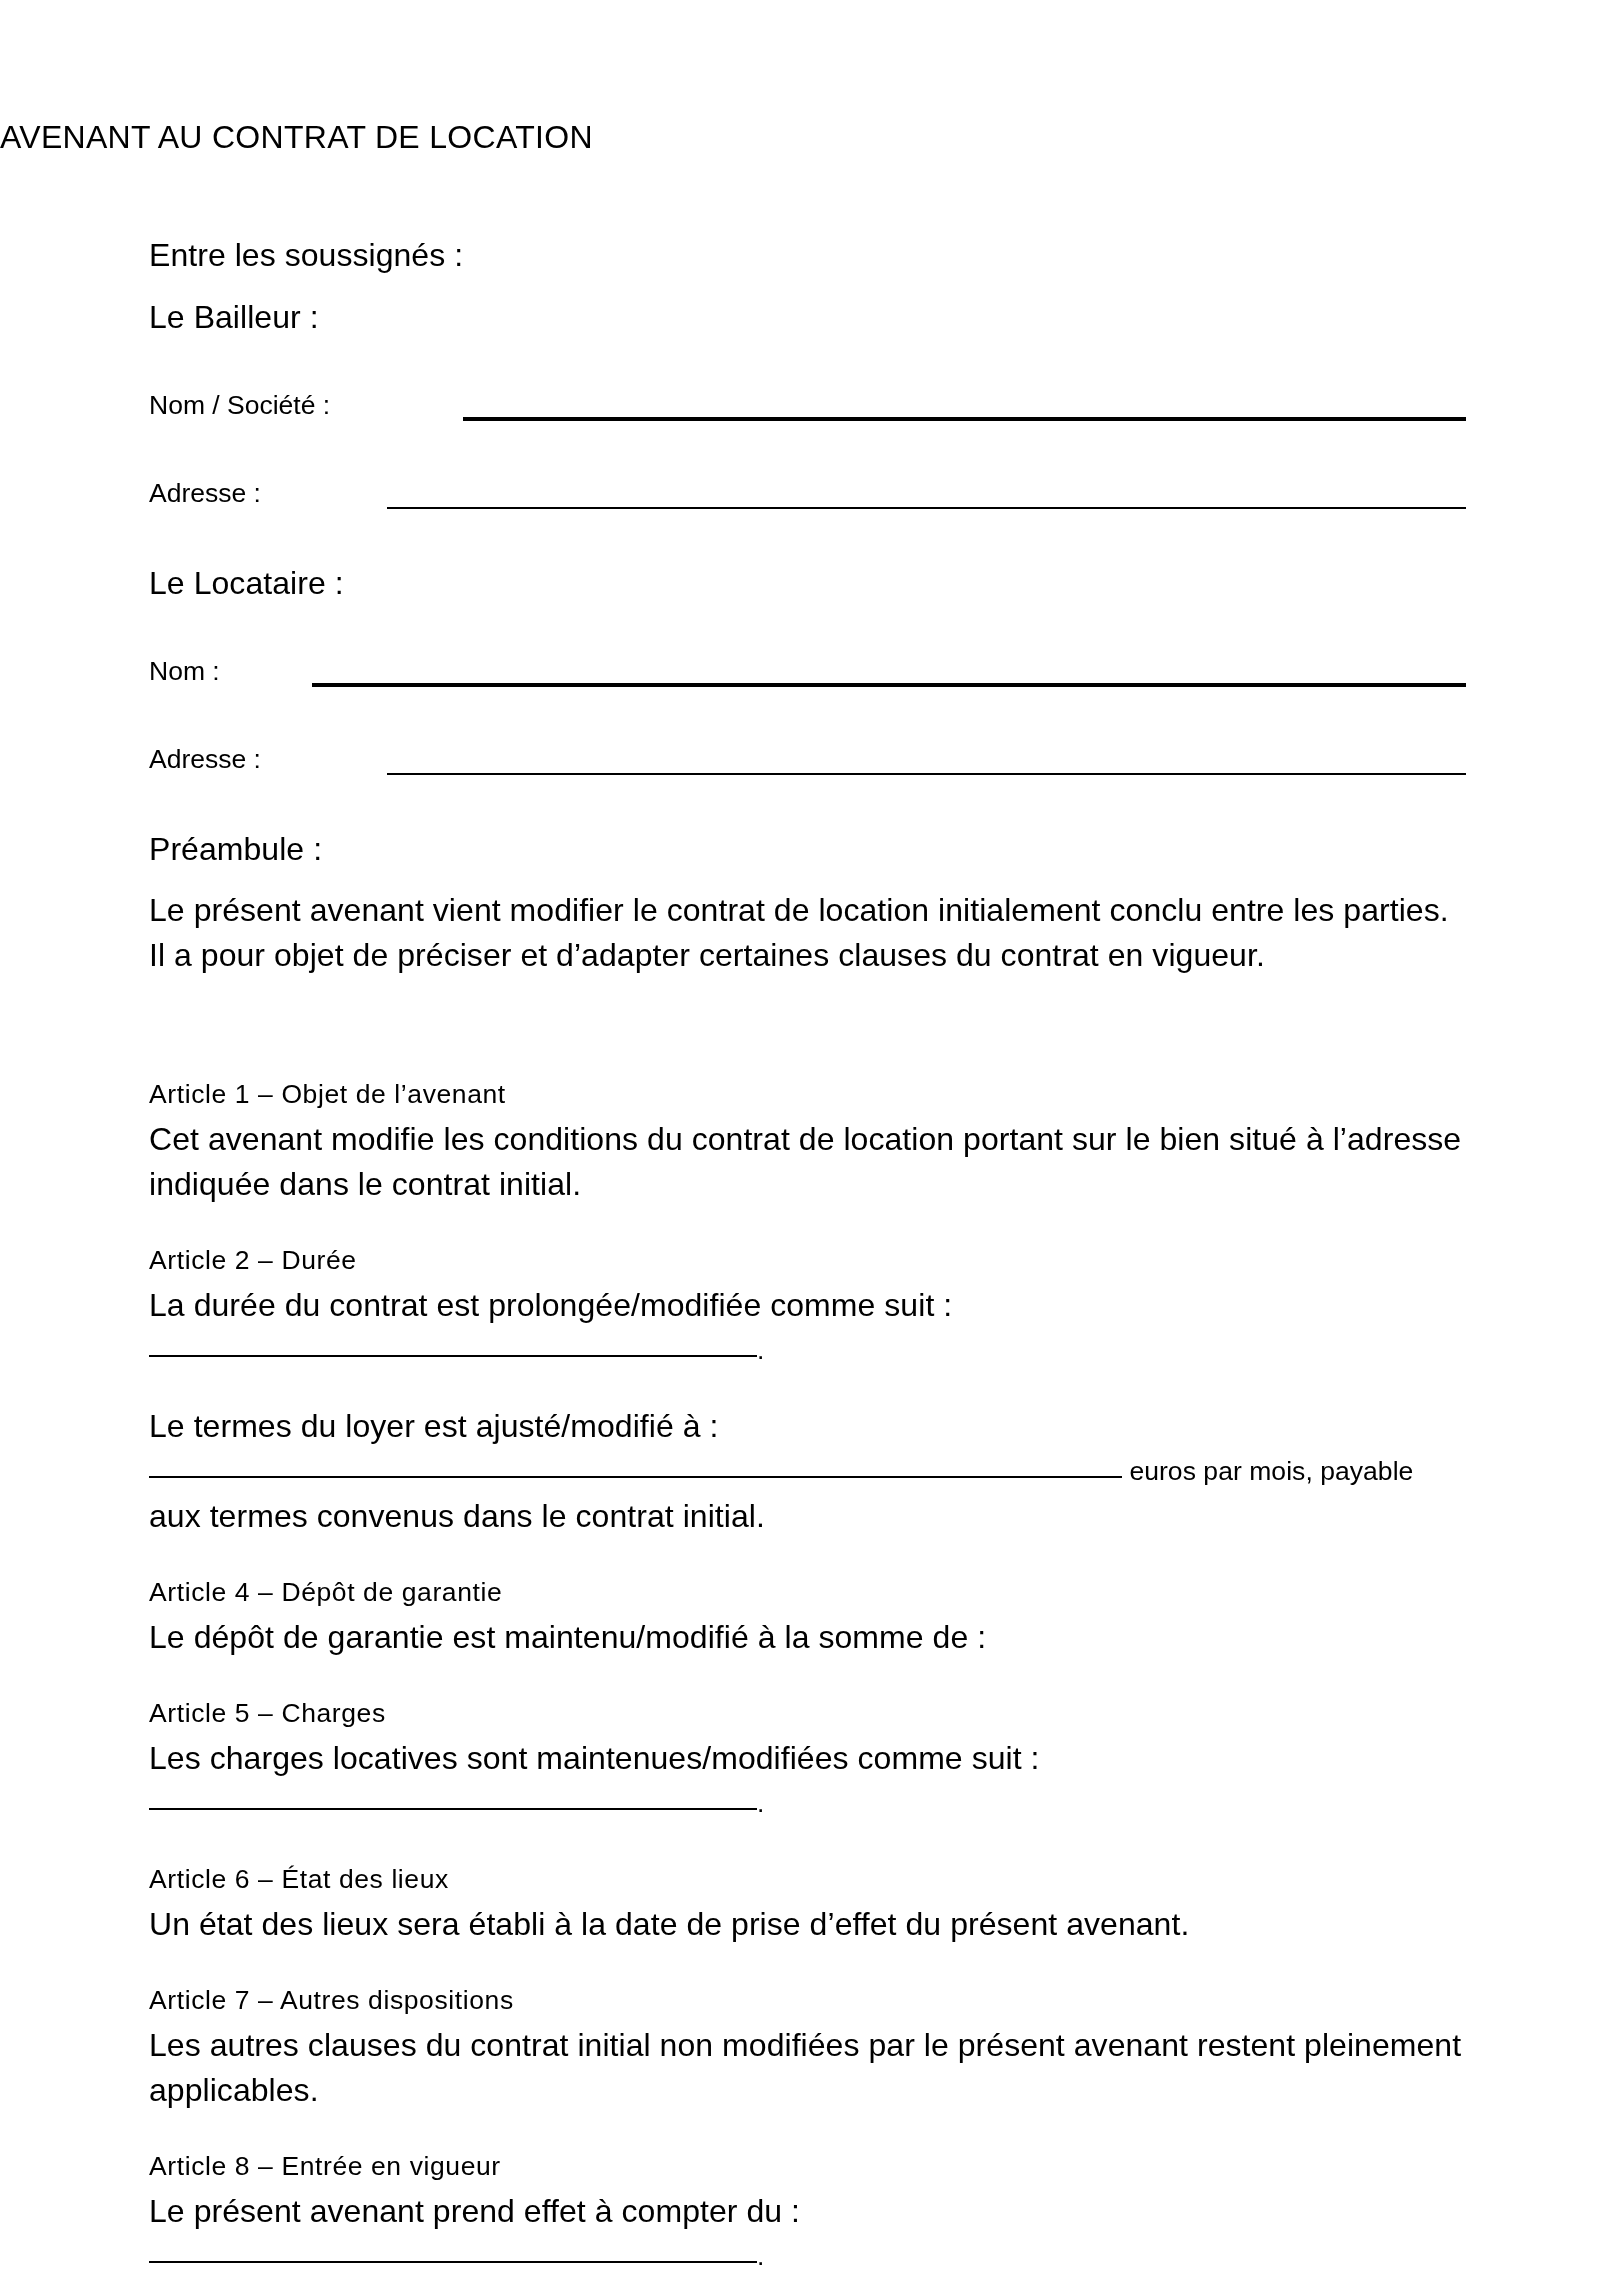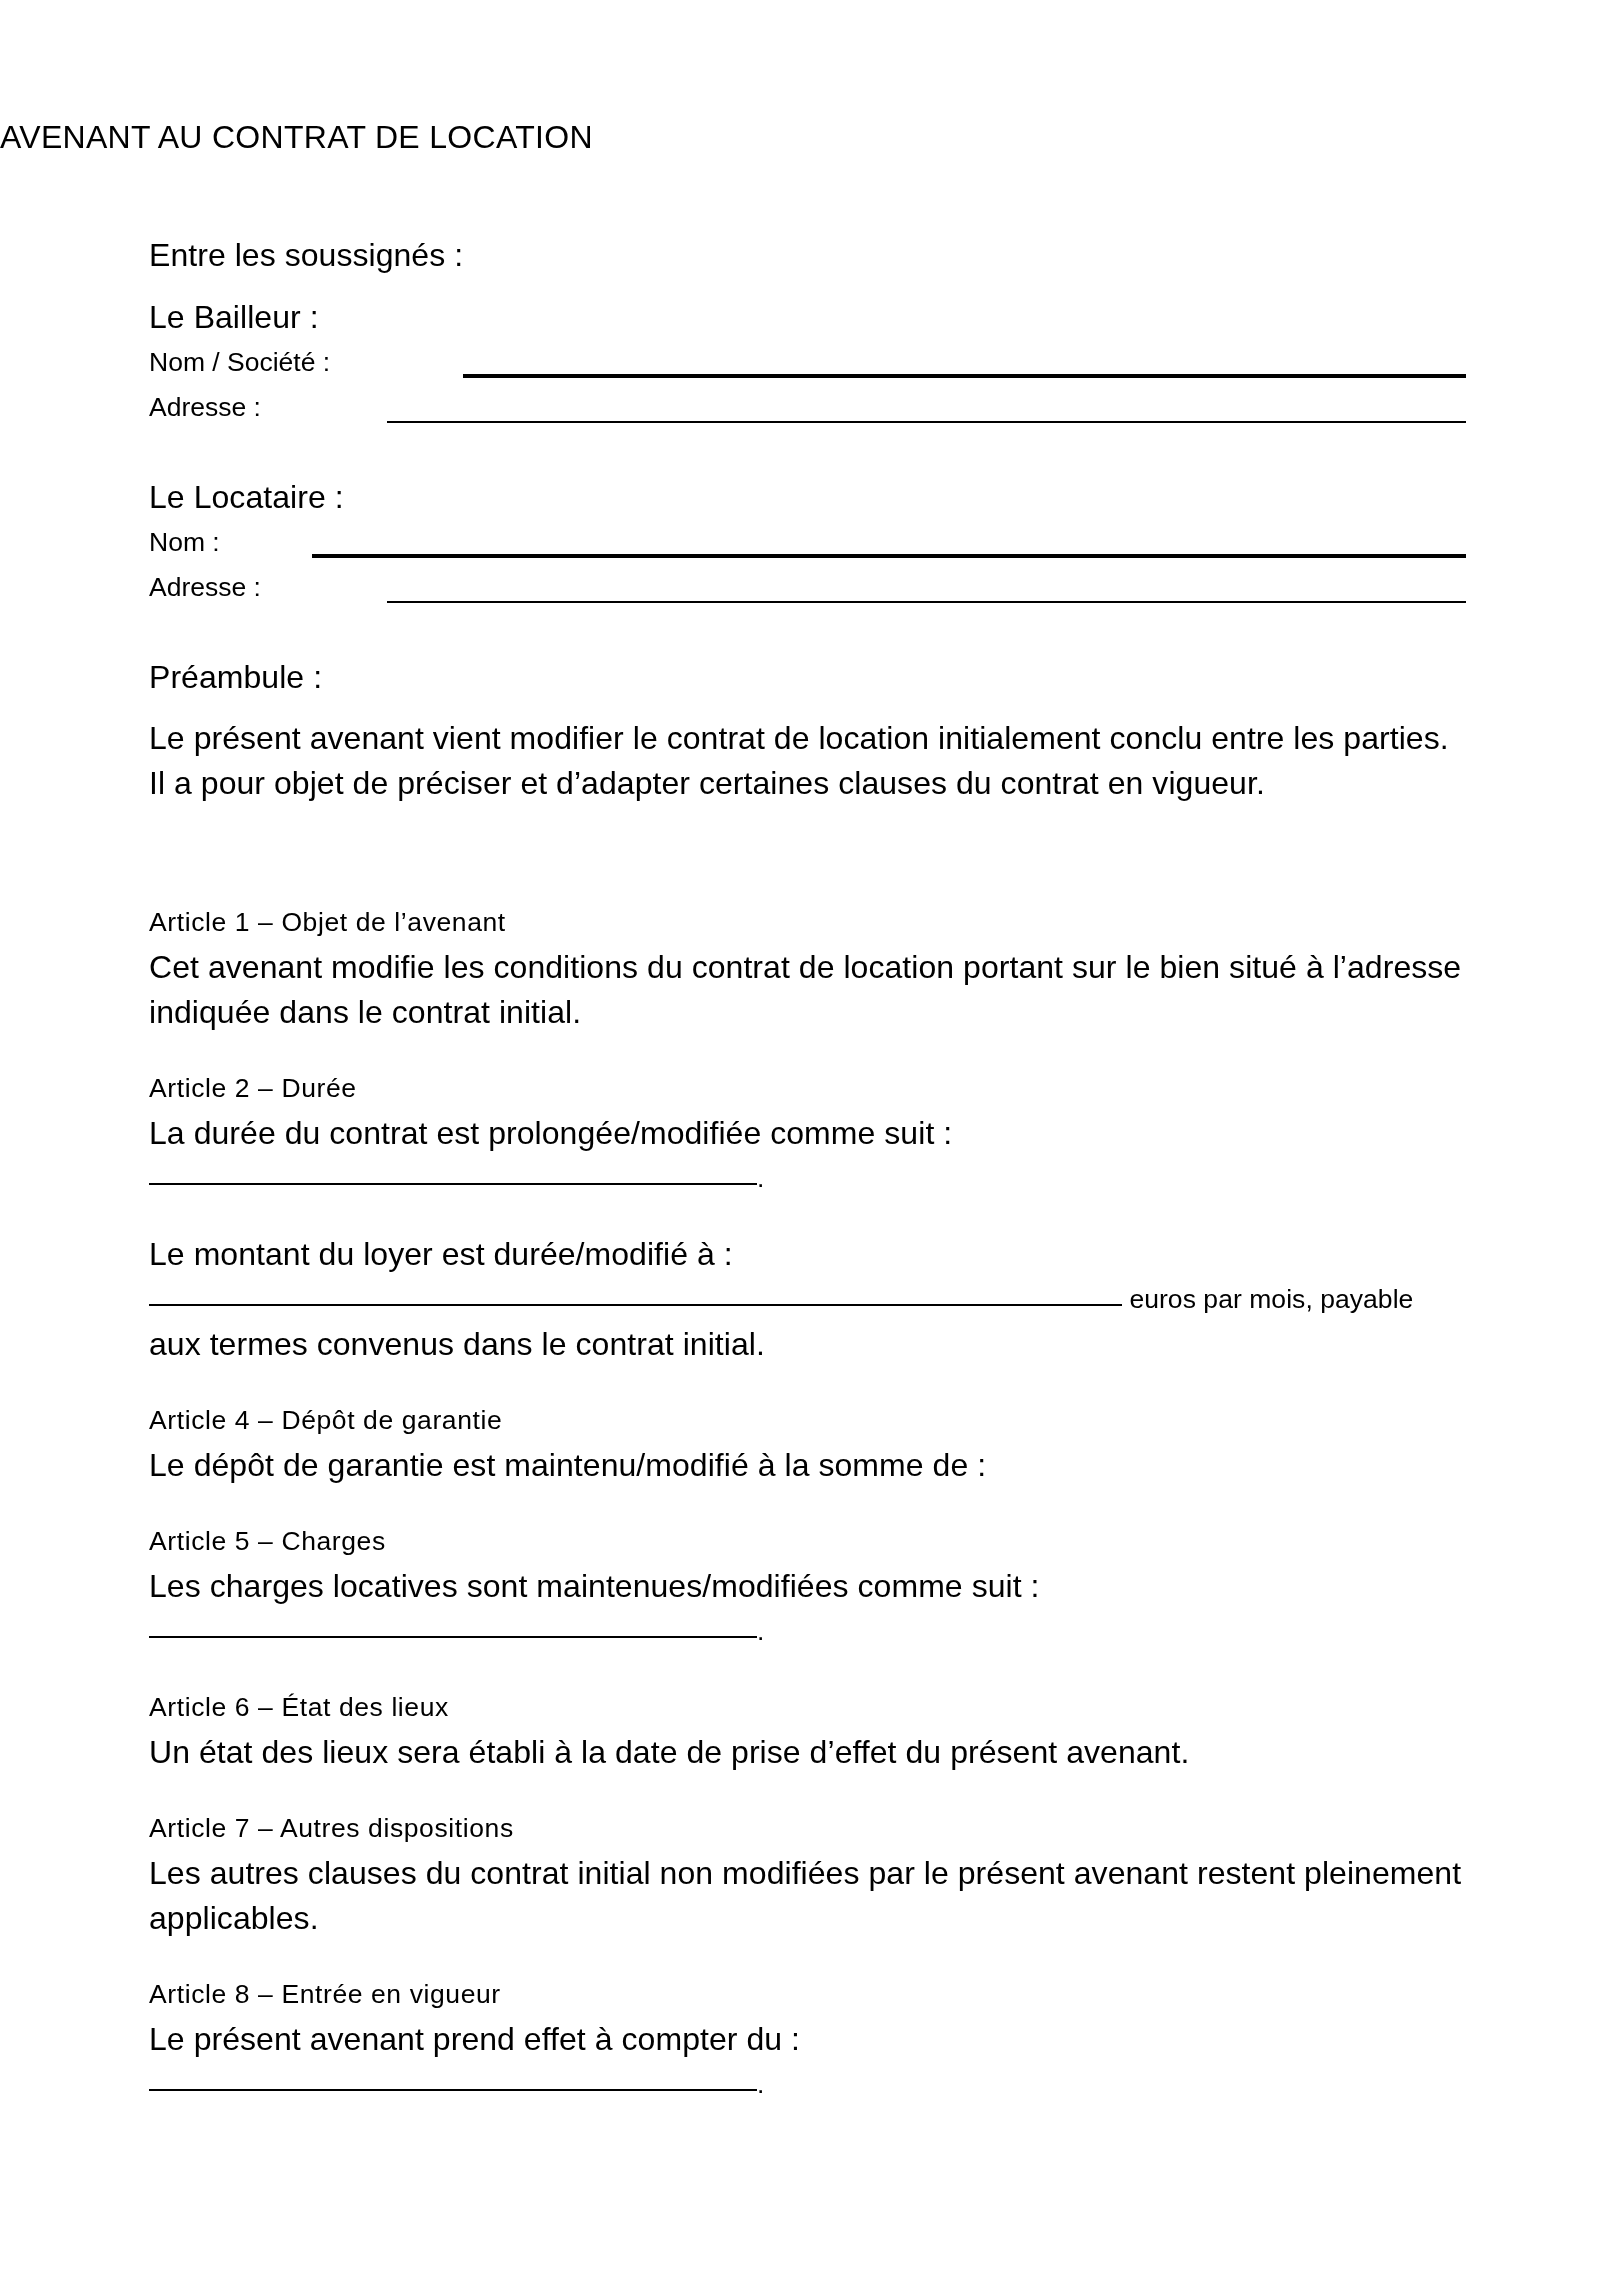--- a/index.html
+++ b/index.html
@@ -64,20 +64,21 @@
   .gap-md   { height: 31px; }
   .gap-lg   { height: 45px; }
   .gap-xxl  { height: 94px; }
 
   
   .field-row {
     position: relative;
     height: 45px;
     font-size: 26.5px;
     line-height: 45px;
+    margin-top: 43px;
   }
   .field-label {
     display: inline-block;
     white-space: pre;
   }
   .rule {
     position: absolute;
     background: #000000;
     bottom: 6.9px;
   }
@@ -182,21 +183,21 @@
 
     <div>
       <p class="art-heading">Article 2 – Durée</p>
       <p class="para">La durée du contrat est prolongée/modifiée comme suit :</p>
       <p class="blank-line"><span class="blank-rule"></span><span class="trail">.</span></p>
     </div>
 
     <div class="gap-md"></div>
 
     <div>
-      <p class="para">Le montant du loyer est durée/modifié à :</p>
+      <p class="para">Le termes du loyer est ajusté/modifié à :</p>
       <p class="blank-line"><span class="blank-rule wide"></span><span class="trail"> euros par mois, payable</span></p>
       <p class="para">aux termes convenus dans le contrat initial.</p>
     </div>
 
     <div class="gap-md"></div>
 
     <div>
       <p class="art-heading">Article 4 – Dépôt de garantie</p>
       <p class="para">Le dépôt de garantie est maintenu/modifié à la somme de :</p>
     </div>

